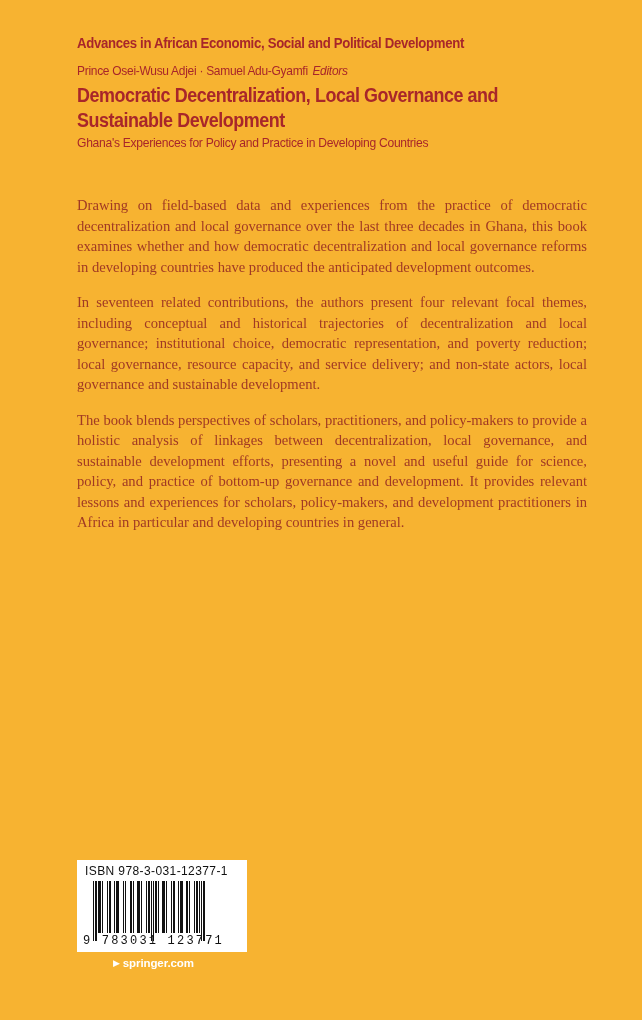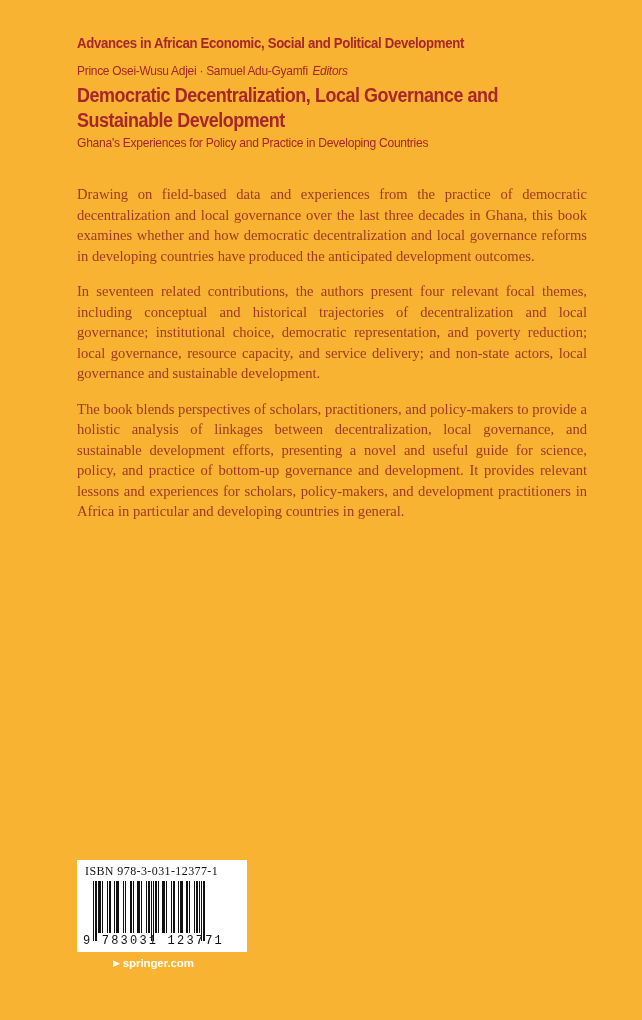--- a/index.html
+++ b/index.html
@@ -71,36 +71,36 @@
       left: 77px;
       top: 184px;
       width: 510px;
       font-family: "Liberation Serif", "DejaVu Serif", serif;
       font-size: 14.6px;
       line-height: 20.5px;
       color: #A13A24;
       text-align: justify;
     }
     .blurb p {
-      margin: 0 0 15px 0;
+      margin: 11px 0 15px 0;
     }
     .barcode-box {
       position: absolute;
       left: 77px;
       top: 860px;
       width: 170px;
       height: 92px;
       background: #ffffff;
       box-sizing: border-box;
     }
     .isbn-text {
       position: absolute;
       left: 8px;
       top: 4px;
-      font-family: Liberation Serif, serif;
+      font-family: Liberation Sans, sans-serif;
       font-size: 12px;
       color: #111;
       letter-spacing: 0.4px;
       white-space: nowrap;
     }
     .bars {
       position: absolute;
       left: 16px;
       top: 21px;
       width: 146px;

